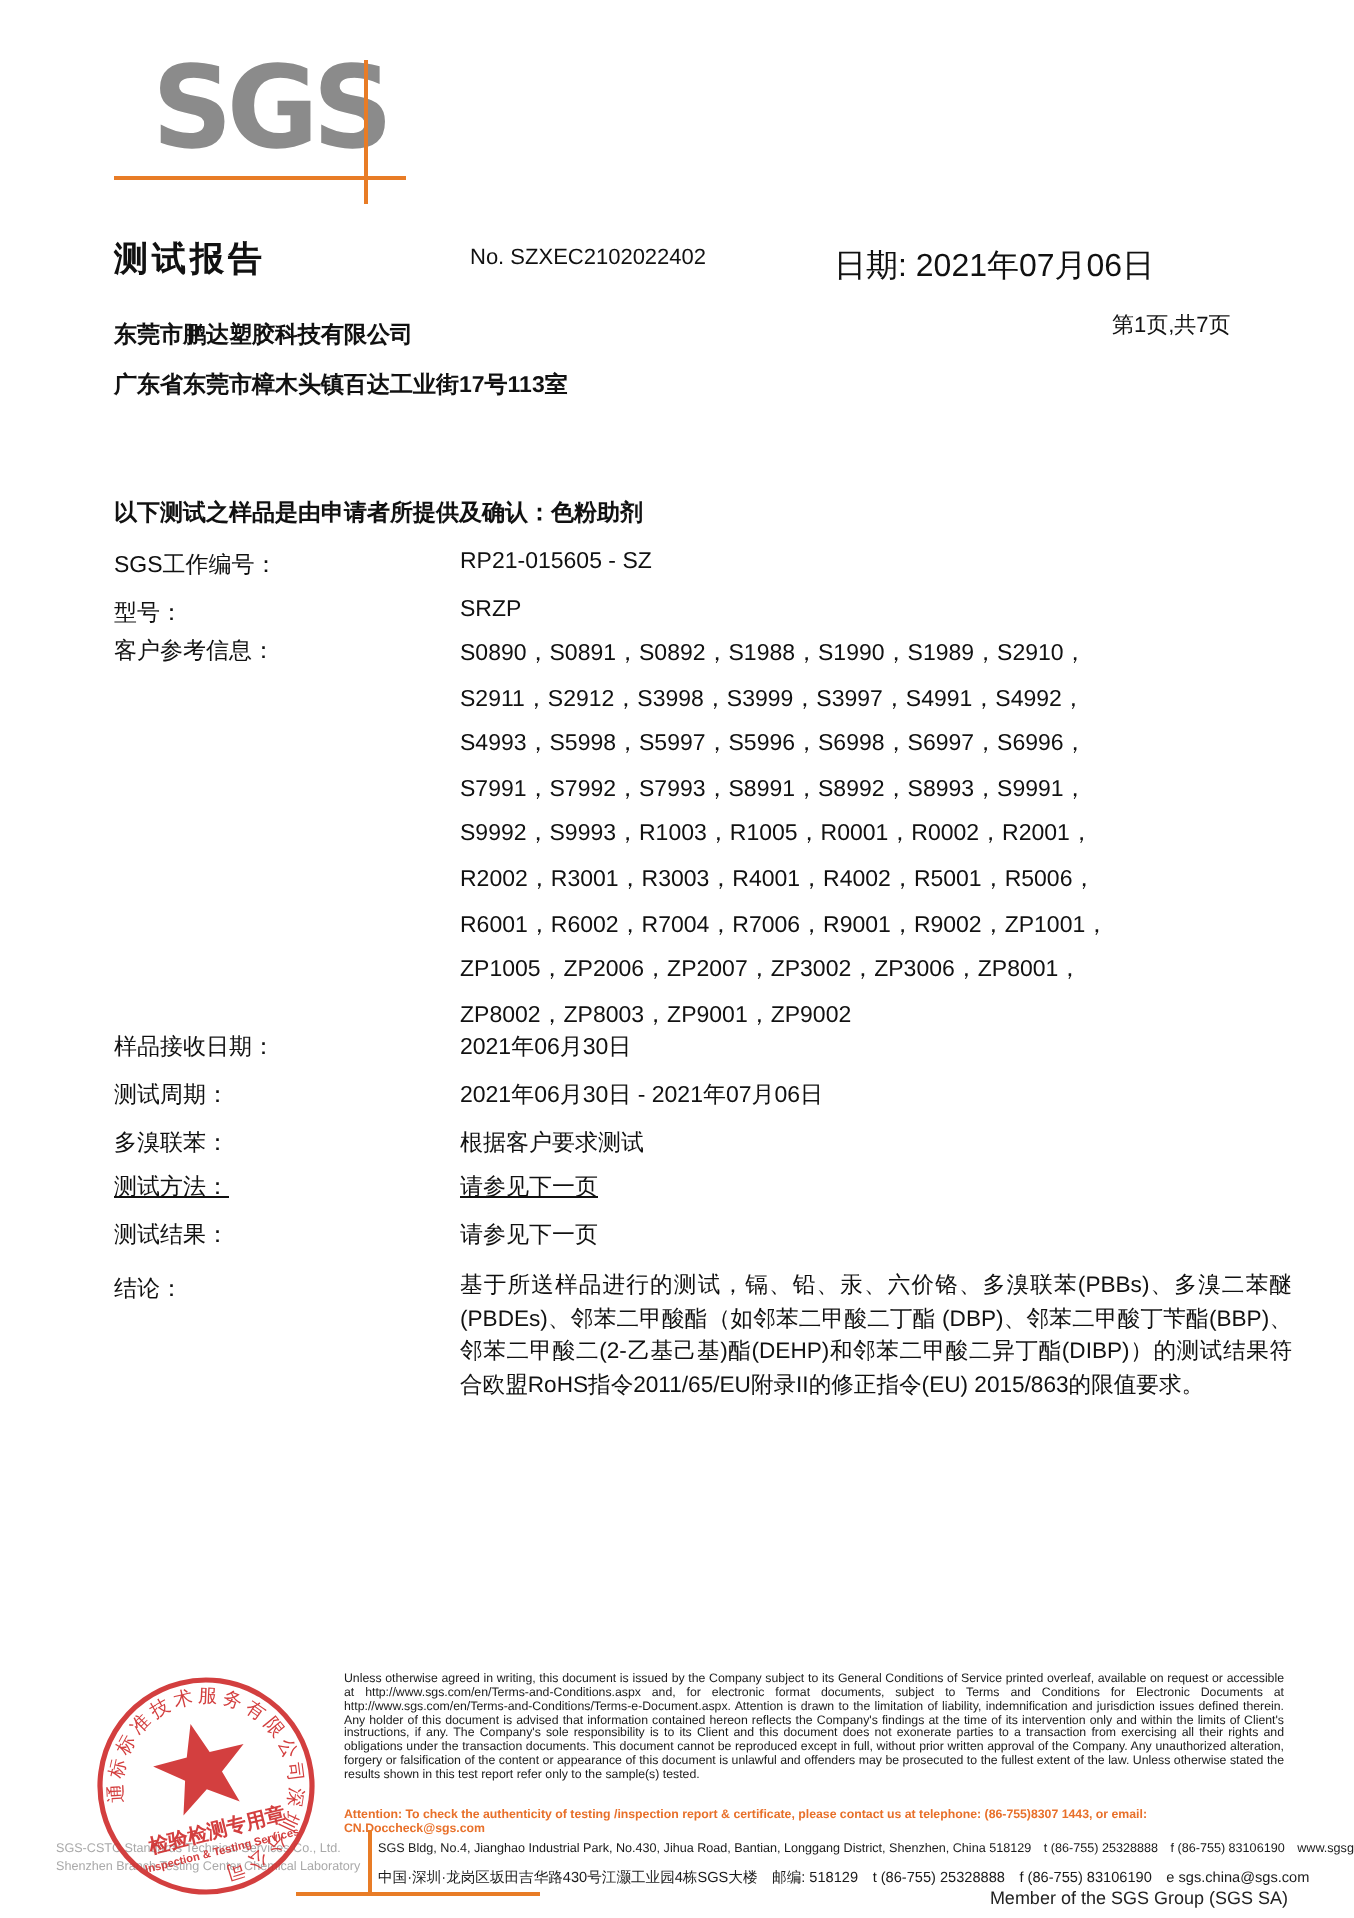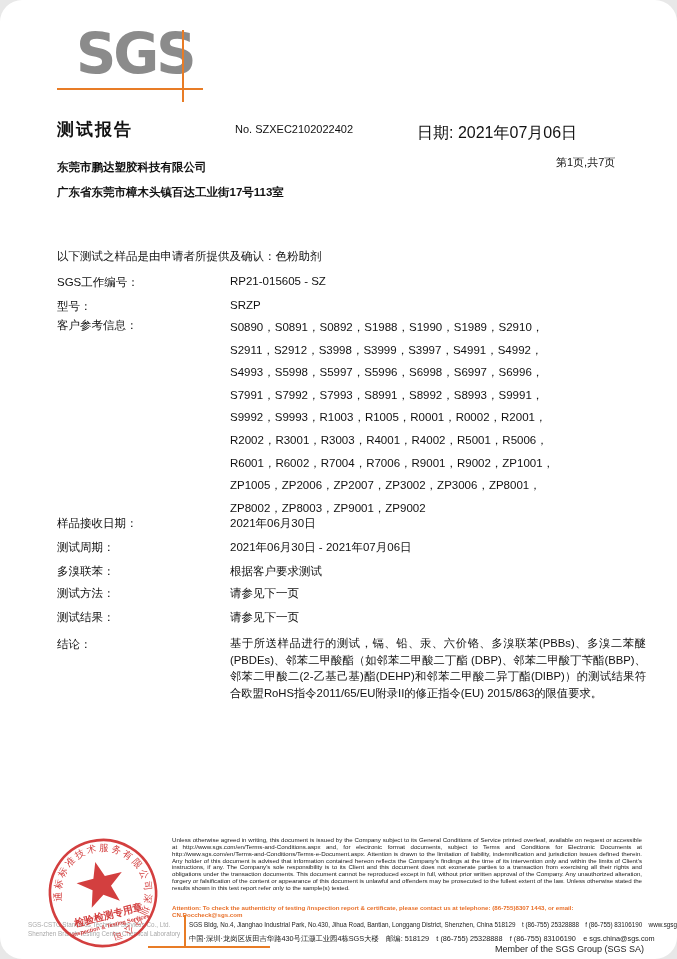--- a/index.html
+++ b/index.html
@@ -1,42 +1,42 @@
 <!DOCTYPE html>
 <html><head>
 <meta charset="utf-8">
 <style>
   html,body{margin:0;padding:0;background:#e8e8e8;}
   .page{
     position:relative;width:677px;height:959px;background:#ffffff;
     margin:0 auto;overflow:hidden;
-    font-family:"Liberation Sans","DejaVu Sans",sans-serif;color:#111;border-radius:22px;
+    font-family:"Liberation Sans","DejaVu Sans",sans-serif;color:#111;
   }
   .abs{position:absolute;}
   
   .logo-text{left:76px;top:22px;font-size:56px;font-weight:bold;color:#8b8b8b;
     letter-spacing:-3px;font-family:"DejaVu Sans",sans-serif;transform:scaleY(1.02);}
   .crop{background:#e87c26;}
   .crop-h-top{left:57px;top:88px;width:146px;height:2px;}
   .crop-v-top{left:182px;top:30px;width:2px;height:72px;}
   
   .title{left:57px;top:118px;font-size:17px;font-weight:bold;letter-spacing:2px;}
   .report-no{left:235px;top:123px;font-size:11px;}
   .report-date{left:417px;top:123px;font-size:16px;}
   .report-page{left:556px;top:123px;font-size:11px;margin-top:32px;}
   
   .client-name{left:57px;top:160px;font-size:11.5px;font-weight:600;}
   .client-addr{left:57px;top:185px;font-size:11.5px;font-weight:700;}
-  .intro{left:57px;top:249px;font-size:11.5px;}
+  .intro{left:57px;top:249px;font-size:11.5px;font-weight:bold;}
   
   .lbl{left:57px;font-size:11.5px;}
   .val{left:230px;font-size:11.5px;}
   .y-job{top:275px;}   .y-model{top:299px;}  .y-ref{top:318px;}
   .y-recv{top:516px;}  .y-period{top:540px;} .y-req{top:564px;}
-  .y-method{top:586px;}.y-result{top:610px;} .y-concl{top:637px;}
+  .y-method{top:586px;text-decoration:underline;}.y-result{top:610px;} .y-concl{top:637px;}
   .ref-lines{left:230px;top:316px;font-size:11.5px;line-height:22.6px;}
   .conclusion{left:230px;top:635px;width:416px;font-size:11.3px;line-height:16.6px;text-align:justify;}
   
   .company-en{left:28px;top:920px;font-size:6.3px;color:#a9a9a9;line-height:9px;z-index:1;}
   .stamp-svg{left:33px;top:833px;z-index:2;opacity:.92;}
   .legal{left:172px;top:837px;width:470px;font-size:6.15px;line-height:6.85px;
     text-align:justify;color:#1a1a1a;}
   .attention{left:172px;top:905px;width:470px;font-size:6.15px;line-height:6.9px;
     color:#e8702a;font-weight:bold;}
   .addr{left:189px;top:918px;line-height:13.5px;white-space:nowrap;color:#1a1a1a;}

